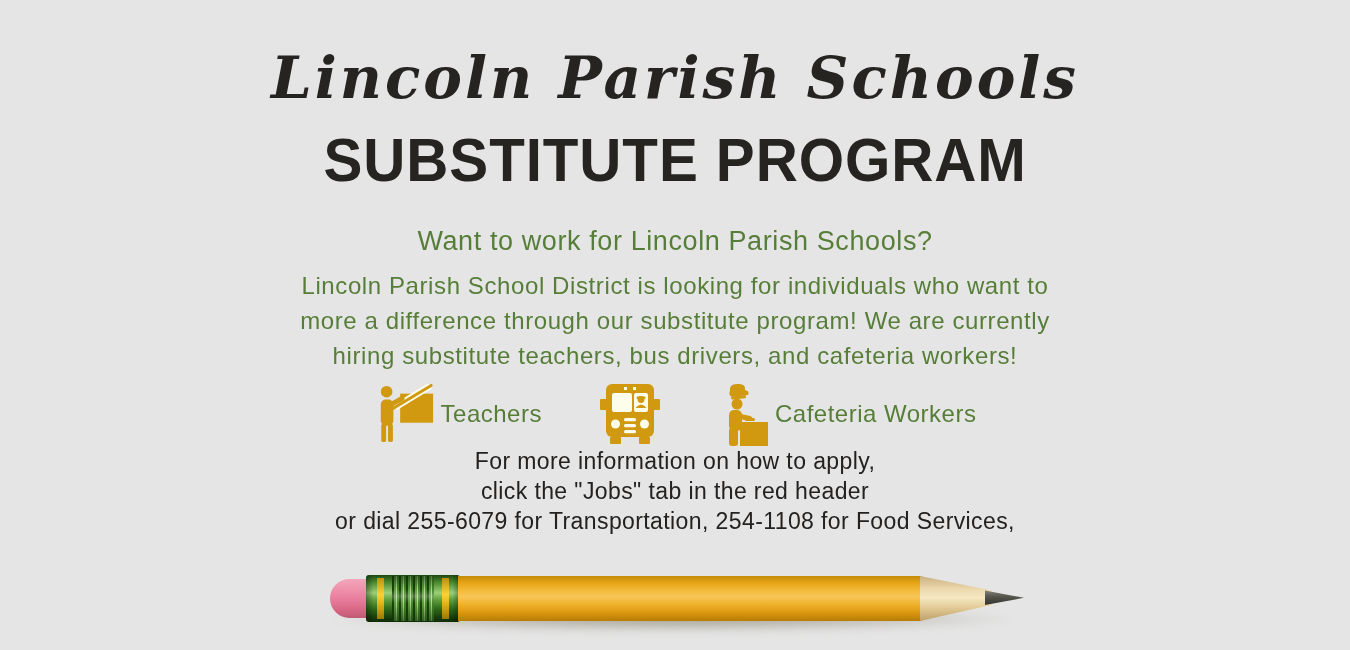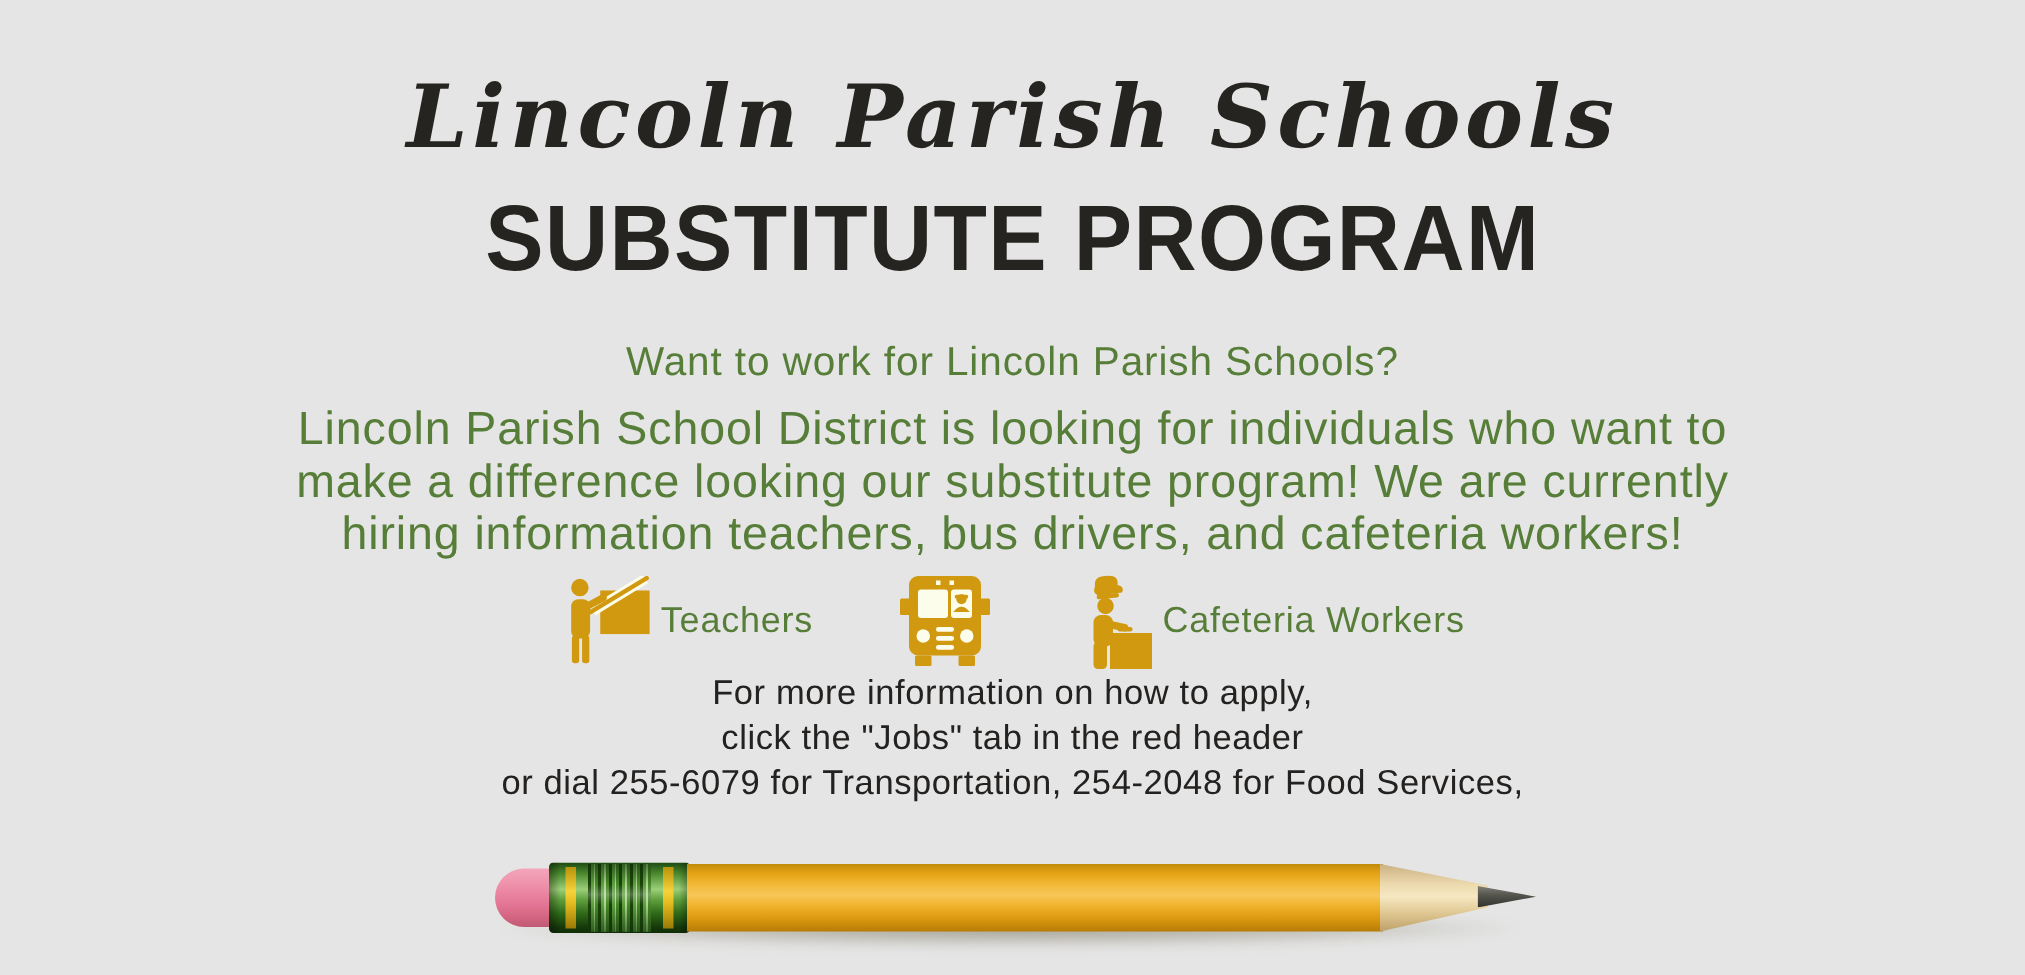--- a/index.html
+++ b/index.html
@@ -36,21 +36,21 @@
 
   .question {
     top:226px;
     font-size:27px;
     letter-spacing:0.6px;
     color:#577e38;
   }
 
   .para {
     top:268px;
-    font-size:31px;
+    font-size:24px;
     line-height:35px;
     letter-spacing:0.6px;
     color:#577e38;
     text-align:center;
   }
   .para span, .info span { display:block; }
 
   .roles {
     position:absolute;
     top:383px; left:0; right:0;
@@ -131,22 +131,22 @@
   <div class="centered script-title">Lincoln Parish Schools</div>
 
   <div class="centered main-title">
     <span class="squeeze">SUBSTITUTE PROGRAM</span>
   </div>
 
   <div class="centered question">Want to work for Lincoln Parish Schools?</div>
 
   <div class="centered para">
     <span>Lincoln Parish School District is looking for individuals who want to</span>
-    <span>make a difference looking our substitute program! We are currently</span>
-    <span>hiring information teachers, bus drivers, and cafeteria workers!</span>
+    <span>more a difference through our substitute program! We are currently</span>
+    <span>hiring substitute teachers, bus drivers, and cafeteria workers!</span>
   </div>
 
   <div class="roles">
 
     <div class="role">
       <svg width="62" height="60" viewBox="0 0 64 60">
         <g fill="#d0990f" stroke="none">
           <rect x="27" y="9" width="34" height="30"></rect>
           <line x1="22" y1="23" x2="58" y2="1" stroke="#fdfdeb" stroke-width="7"></line>
           <line x1="20" y1="24" x2="59" y2="0.5" stroke="#d0990f" stroke-width="3" stroke-linecap="round"></line>
@@ -202,21 +202,21 @@
         </g>
       </svg>
       <span class="role-label">Cafeteria Workers</span>
     </div>
 
   </div>
 
   <div class="centered info">
     <span>For more information on how to apply,</span>
     <span>click the "Jobs" tab in the red header</span>
-    <span>or dial 255-6079 for Transportation, 254-2048 for Food Services,</span>
+    <span>or dial 255-6079 for Transportation, 254-1108 for Food Services,</span>
   </div>
 
   <div class="pencil">
     <div class="pencil-shadow"></div>
     <div class="eraser"></div>
     <div class="ferrule">
       <div class="f-stripe left"></div>
       <div class="f-stripe right"></div>
       <div class="f-ribs"></div>
     </div>

